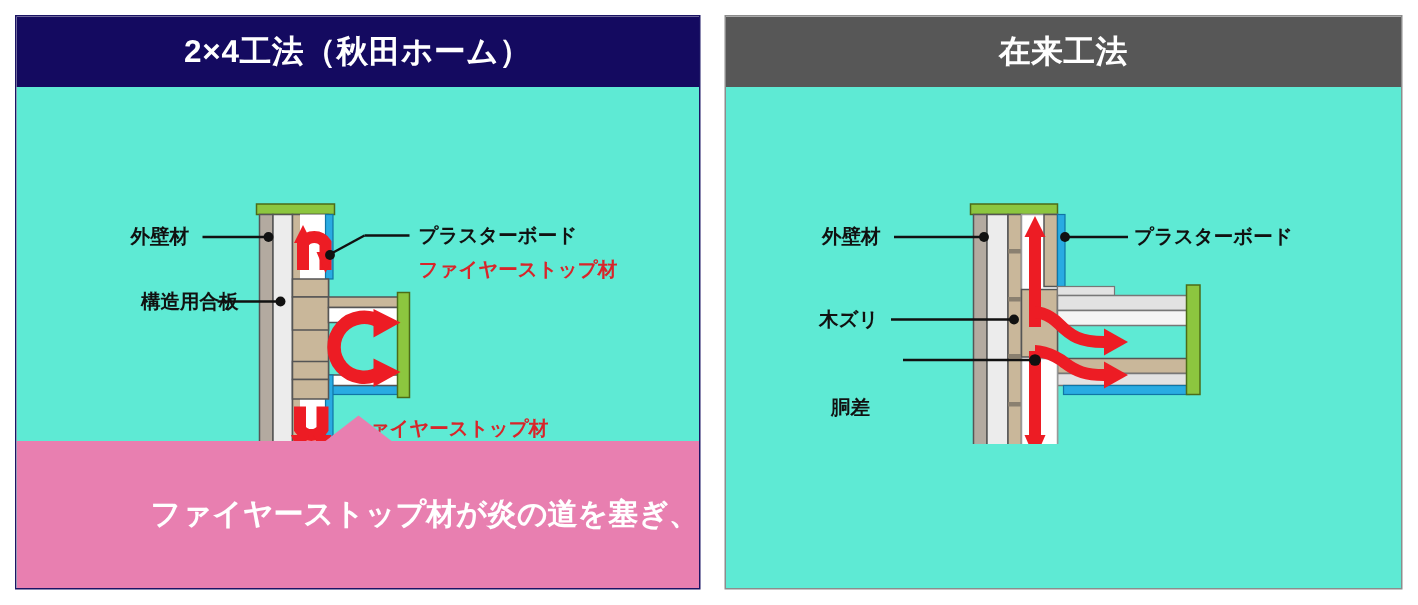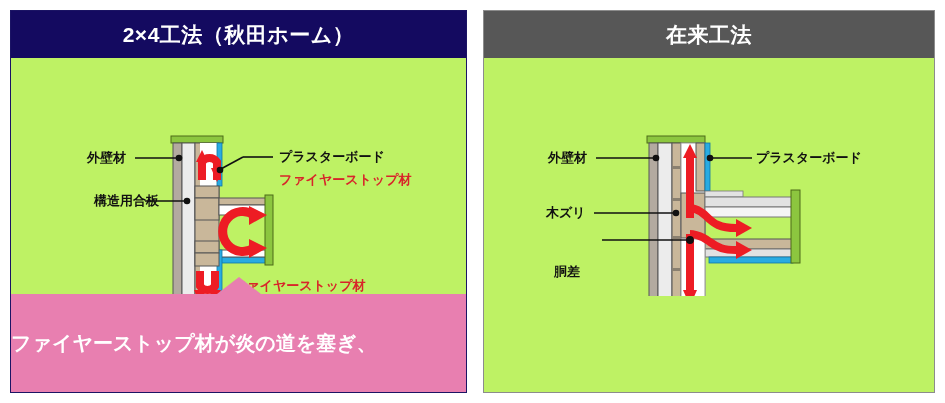--- a/index.html
+++ b/index.html
@@ -52,39 +52,39 @@
   }
   .panel-left .panel-title { background: #140a60; }
   .panel-right .panel-title { background: #575757; }
 
   .panel-body {
     position: absolute;
     left: 0;
     top: 47px;
     width: 100%;
     bottom: 0;
-    background: #bef264;
+    background: #5eead4;
   }
 
   
   .banner {
     position: absolute;
     left: 0;
     bottom: 0;
     width: 100%;
     height: 98px;
     box-sizing: border-box;
     color: #ffffff;
     font-size: 20px;
     font-weight: bold;
     text-align: center;
     line-height: 1.55;
     display: flex;
     flex-direction: column;
-    align-items: flex-start;
+    align-items: flex-end;
     justify-content: center;
   }
   .banner-pink { background: #e87fb0; }
   .banner-dark { background: #2f2f2f; }
   .banner-notch {
     position: absolute;
     left: 50%;
     top: -17px;
     margin-left: -22px;
     width: 0;

